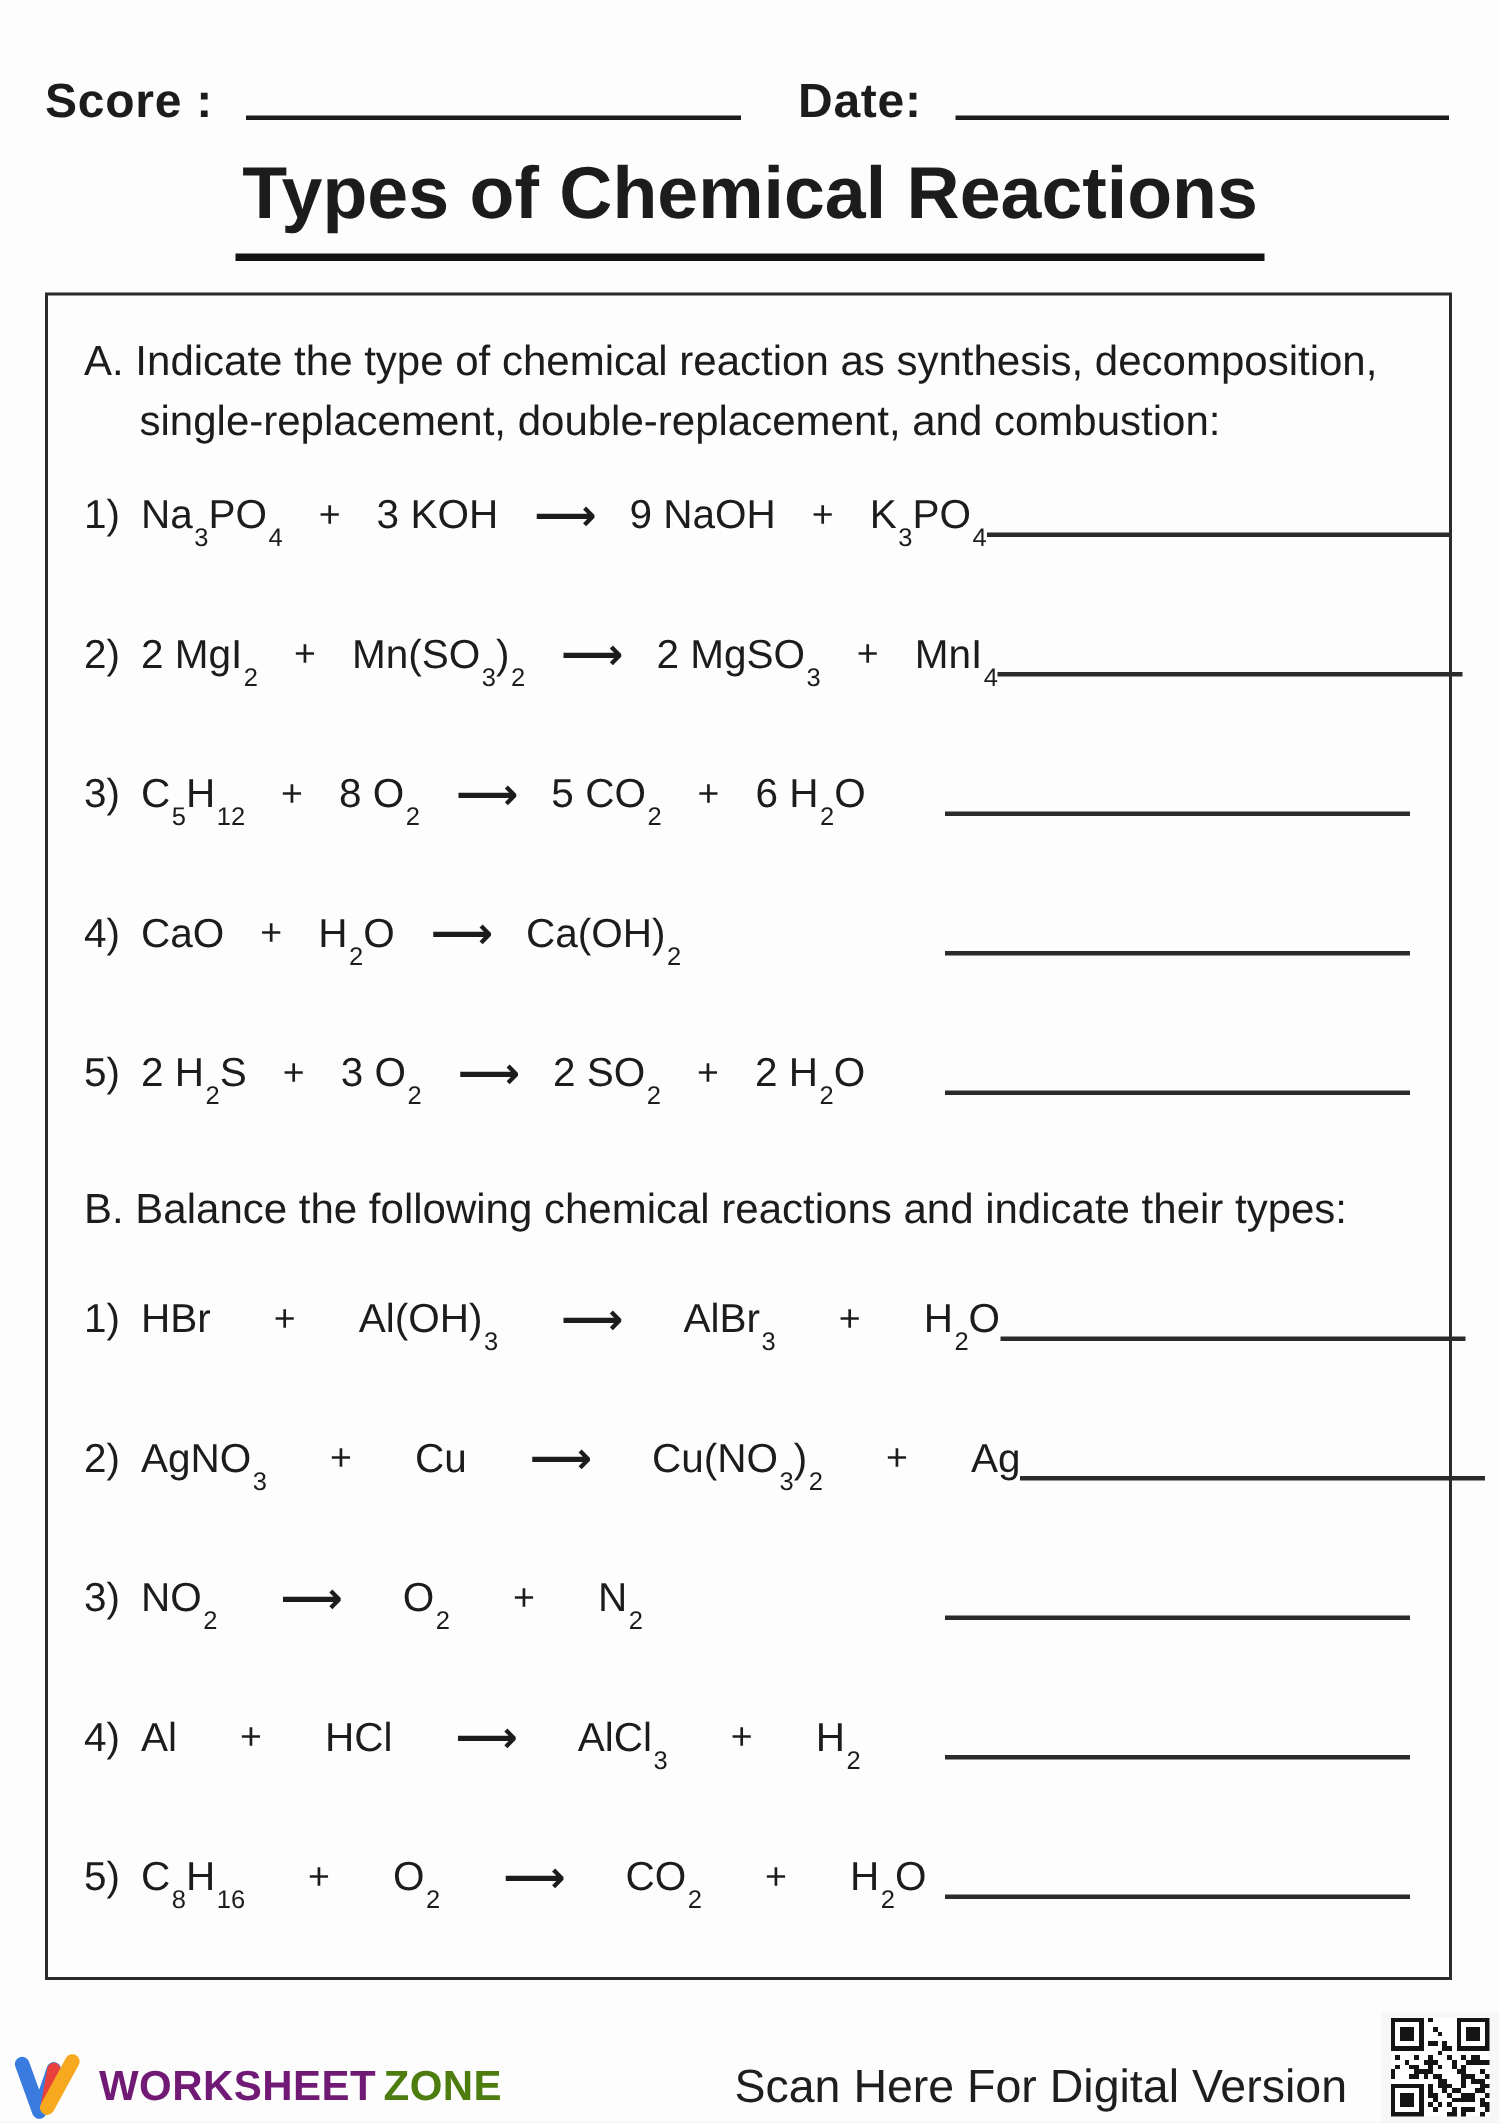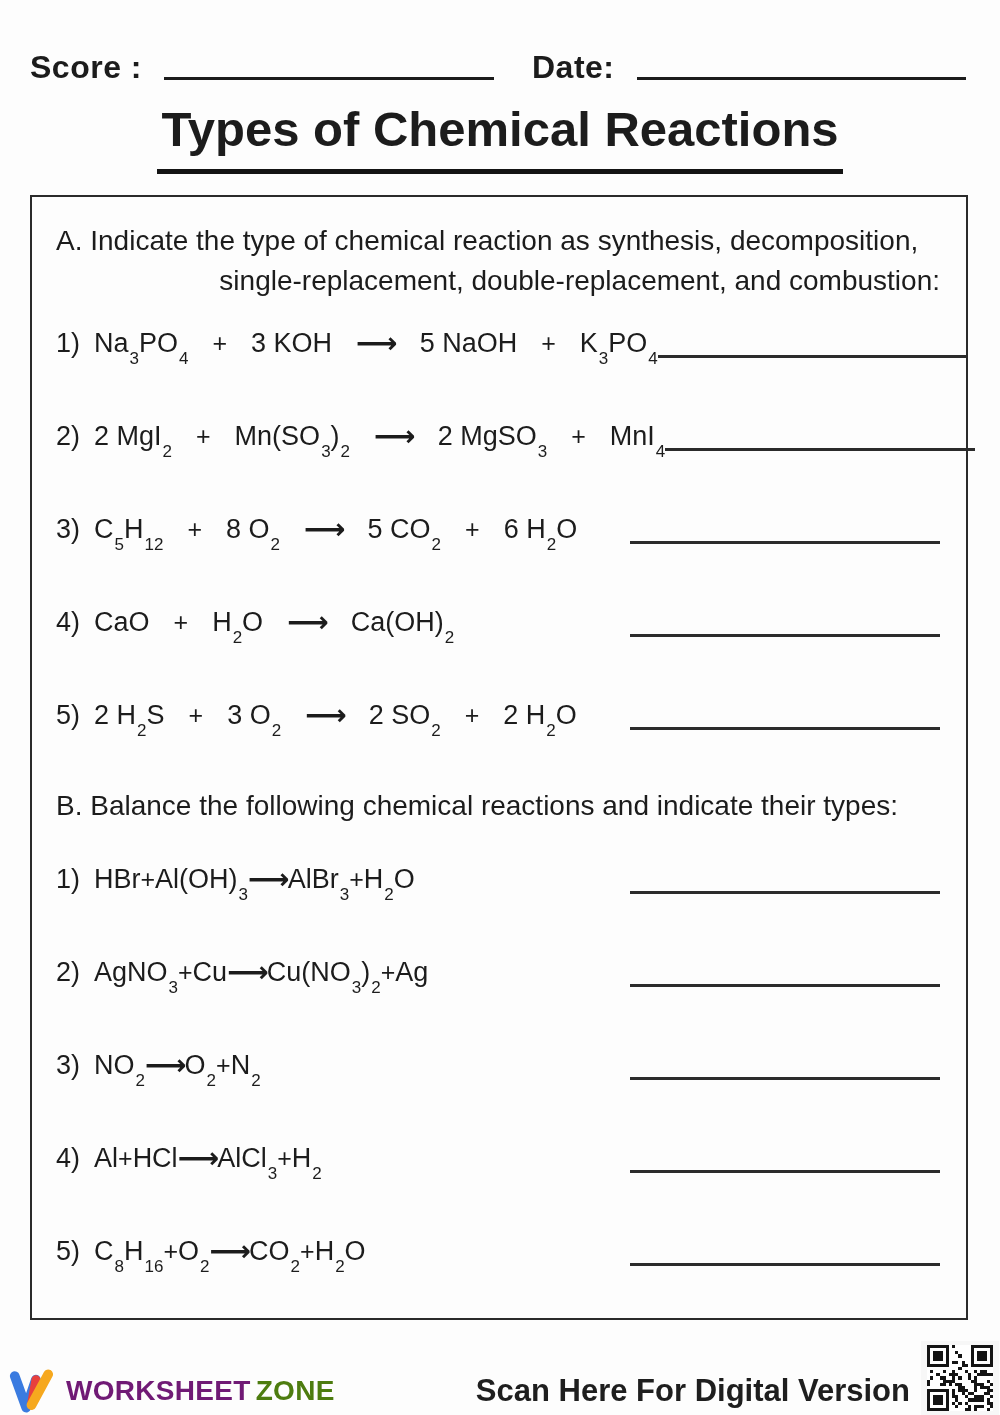--- a/index.html
+++ b/index.html
@@ -32,48 +32,48 @@
 
   
   .main-box {
     box-sizing:border-box;
     margin:21px 32px 0 30px;
     height:1125px;
     border:2px solid #2b2b2b;
     padding:24px 26px 0 24px;
   }
   .section-heading { font-size:28px; font-weight:500; line-height:40px; }
-  .section-heading .indent2 { padding-left:37px; display:block;text-align:right; }
+  .section-heading .indent2 { padding-left:37px; display:block; }
   .problems { margin-top:20px; }
   .problems-B { margin-top:31px; }
   .sectionB-heading { margin-top:10px; }
 
   .eq-row { display:flex; align-items:center; height:44px; margin-bottom:49px; }
   .pnum { flex:0 0 38px; font-size:27px; }
   .eq { display:flex; align-items:center; }
   .sec-A .eq { gap:24px; }
-  .sec-B .eq { }
+  .sec-B .eq { gap:42px; }
   .formula { font-size:27px; white-space:pre; }
   .formula sub { font-size:17px; line-height:0; position:relative; bottom:-0.34em; margin-left:1px; }
   .op { font-size:25px; }
   .arrow { font-family:"DejaVu Sans", sans-serif; font-size:29px; font-weight:700; line-height:1; letter-spacing:-2px; }
   .blank {
     margin-left:auto; flex:0 0 310px;
     border-bottom:3px solid #2b2b2b; height:0;
     align-self:flex-end; margin-bottom:7px;
   }
 
   
   .footer { position:absolute; left:0; right:0; bottom:0; height:46px; }
   .brand { position:absolute; left:8px; bottom:2px; display:flex; align-items:center; }
   .w-mark { width:54px; height:44px; }
   .brand-text { font-size:28px; font-weight:700; letter-spacing:0.3px; }
   .brand-blue { color:#701a75; margin-left:4px; }
   .brand-orange { color:#4d7c0f; margin-left:5px; }
-  .scan { position:absolute; right:90px; bottom:6px; font-size:31px; font-weight:700; color:#1e1e1e; }
+  .scan { position:absolute; right:102px; bottom:6px; font-size:31px; font-weight:400; color:#1e1e1e; }
   .qr {
     position:absolute; right:1px; bottom:0;
     width:78px; height:74px; background:#f7f7f7;
     display:flex; align-items:center; justify-content:center;
   }
   .qr svg { width:66px; height:66px; shape-rendering:crispEdges; }
 </style>
 </head>
 <body>
 
@@ -97,21 +97,21 @@
         <div class="sec-A">
           <div class="section-heading"><span>A. Indicate the type of chemical reaction as synthesis, decomposition,</span><span class="indent2">single-replacement, double-replacement, and combustion:</span></div>
           <div class="problems">
             <div class="eq-row">
               <span class="pnum">1)</span>
               <span class="eq">
                 <span class="formula">Na<sub>3</sub>PO<sub>4</sub></span>
                 <span class="op">+</span>
                 <span class="formula">3 KOH</span>
                 <span class="arrow">⟶</span>
-                <span class="formula">5 NaOH</span>
+                <span class="formula">9 NaOH</span>
                 <span class="op">+</span>
                 <span class="formula">K<sub>3</sub>PO<sub>4</sub></span>
               </span>
               <span class="blank"></span>
             </div>
             <div class="eq-row">
               <span class="pnum">2)</span>
               <span class="eq">
                 <span class="formula">2 MgI<sub>2</sub></span>
                 <span class="op">+</span>

